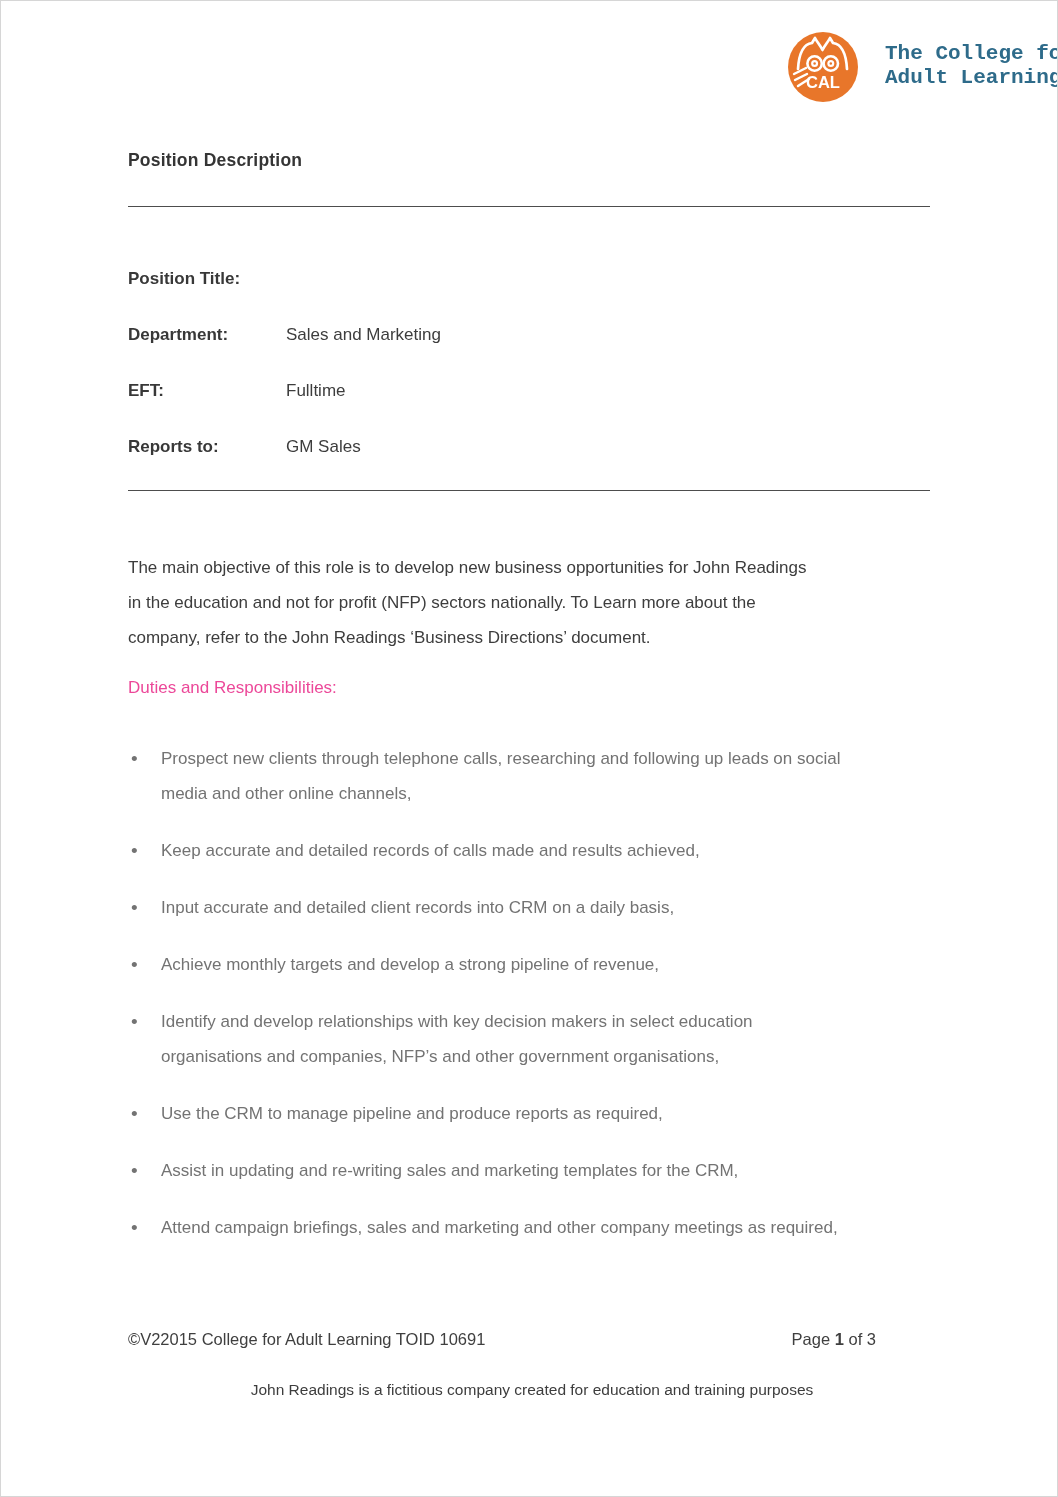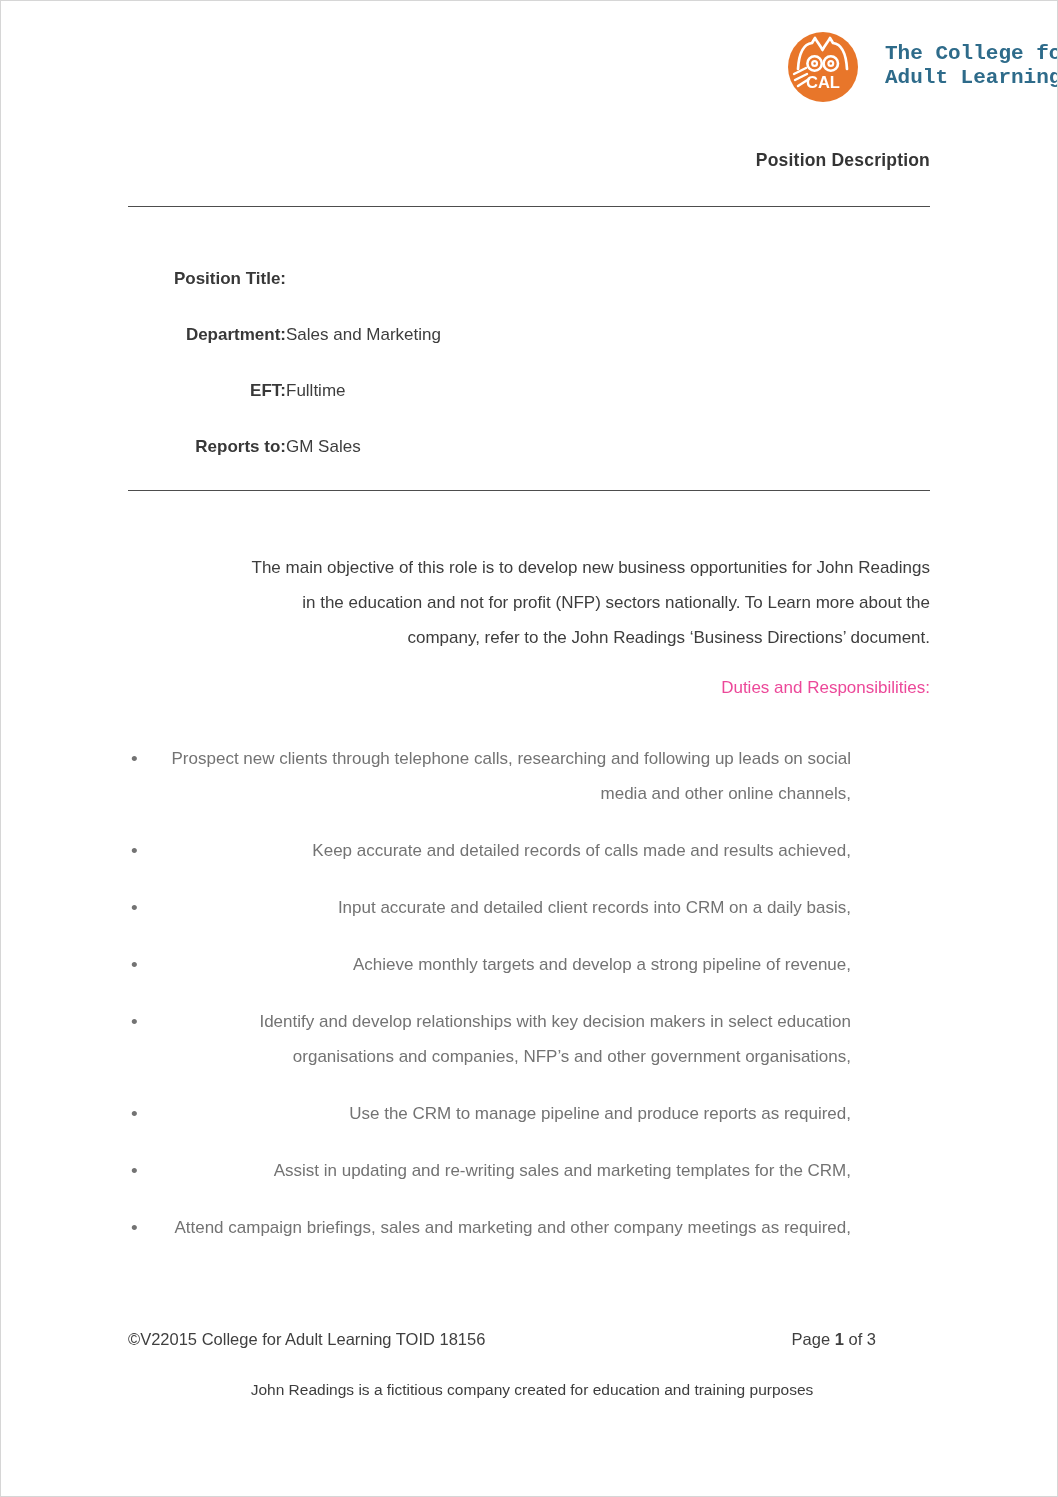--- a/index.html
+++ b/index.html
@@ -37,21 +37,20 @@
     color: #2e6b8a;
     white-space: nowrap;
   }
 
   
   .content {
     position: absolute;
     left: 127px;
     right: 127px;
     top: 149px;
-    text-align: right;
   }
   .doc-title {
     font-size: 17.5px;
     font-weight: bold;
     color: #353535;
     letter-spacing: 0.2px;
   }
   .rule {
     border: none;
     border-top: 1px solid #4d4d4d;
@@ -182,19 +181,19 @@
       <li>Input accurate and detailed client records into CRM on a daily basis,</li>
       <li>Achieve monthly targets and develop a strong pipeline of revenue,</li>
       <li>Identify and develop relationships with key decision makers in select education organisations and companies, NFP’s and other government organisations,</li>
       <li>Use the CRM to manage pipeline and produce reports as required,</li>
       <li>Assist in updating and re-writing sales and marketing templates for the CRM,</li>
       <li>Attend campaign briefings, sales and marketing and other company meetings as required,</li>
     </ul>
   </div>
 
   <div class="footer-row">
-    <span>©V22015 College for Adult Learning TOID 18156</span>
+    <span>©V22015 College for Adult Learning TOID 10691</span>
     <span class="page-num"><span>Page </span><span class="bold">1</span><span> of 3</span></span>
   </div>
 
   <div class="disclaimer">John Readings is a fictitious company created for education and training purposes</div>
 
 </div>
 
 </body></html>

